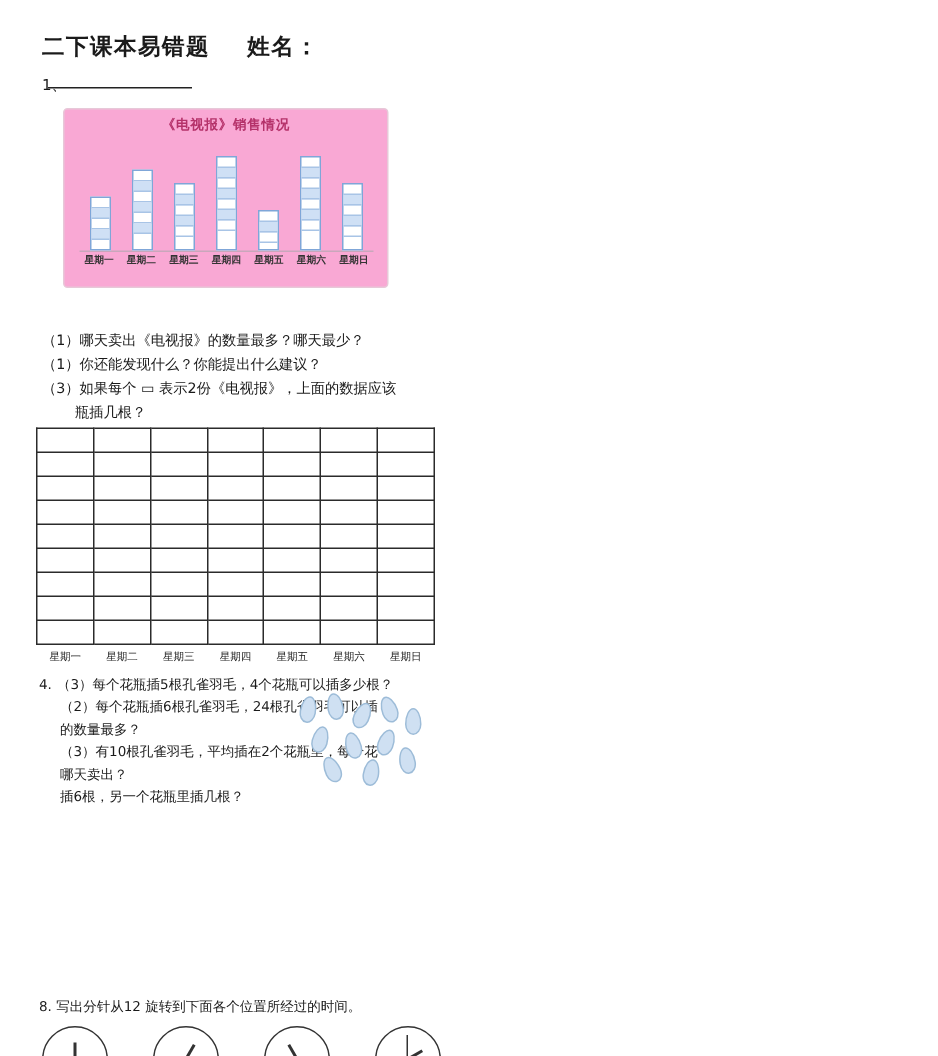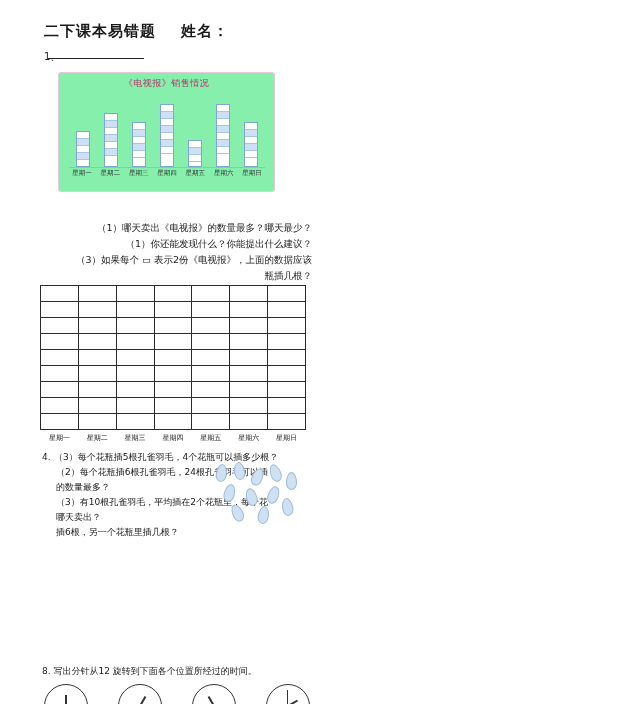--- a/index.html
+++ b/index.html
@@ -6,37 +6,37 @@
   body{
     width:625px;height:704px;
     background:#ffffff;
     font-family:"DejaVu Sans","Liberation Sans",sans-serif;
     color:#1a1a1a;
     overflow:hidden;
     position:relative;
   }
   .page{position:absolute;inset:0;}
   .col{position:absolute;top:0;height:704px;}
-  .colL{left:0;width:312px;margin-left:16px;}
+  .colL{left:0;width:312px;}
   .colR{left:312px;width:313px;}
 
   .title{
     position:absolute;left:28px;top:22px;
     font-size:15px;font-weight:bold;letter-spacing:1px;
   }
   .title .blank{
     display:inline-block;width:96px;border-bottom:1px solid #222;
     vertical-align:bottom;height:14px;margin-left:4px;
   }
   .qnum{position:absolute;font-size:10px;}
 
   
   .chart-card{
     position:absolute;left:42px;top:72px;width:215px;height:118px;
-    background:#86efac;border:1px solid #e7c8d8;border-radius:3px;
+    background:#f9a8d4;border:1px solid #e7c8d8;border-radius:3px;font-weight:bold;
   }
   .chart-title{
     text-align:center;font-size:9px;color:#b5326a;margin-top:4px;
     letter-spacing:.5px;
   }
   .chart-plot{
     position:absolute;left:10px;top:20px;width:196px;height:74px;
     border-bottom:1px solid #c9a7bb;
   }
   .bar-slot{
@@ -61,21 +61,21 @@
   .legend{
     position:absolute;left:50px;top:196px;width:200px;text-align:center;
     font-size:9.5px;color:#c2185b;
   }
   .legend .sw{
     display:inline-block;width:16px;height:8px;background:#cfe0f5;
     border:1px solid #7fa6d8;vertical-align:-1px;margin:0 3px;
   }
 
   .qlist{position:absolute;left:28px;top:220px;width:268px;font-size:9.5px;line-height:16px;}
-  .qlist div{white-space:nowrap;text-align:right;}
+  .qlist div{white-space:nowrap;}
   .qlist div.ind{padding-left:22px;}
 
   
   .tbl{
     position:absolute;left:24px;top:285px;width:266px;
     border-collapse:collapse;
   }
   .tbl td{
     border:1px solid #2b2b2b;height:13px;width:14.28%;
   }

